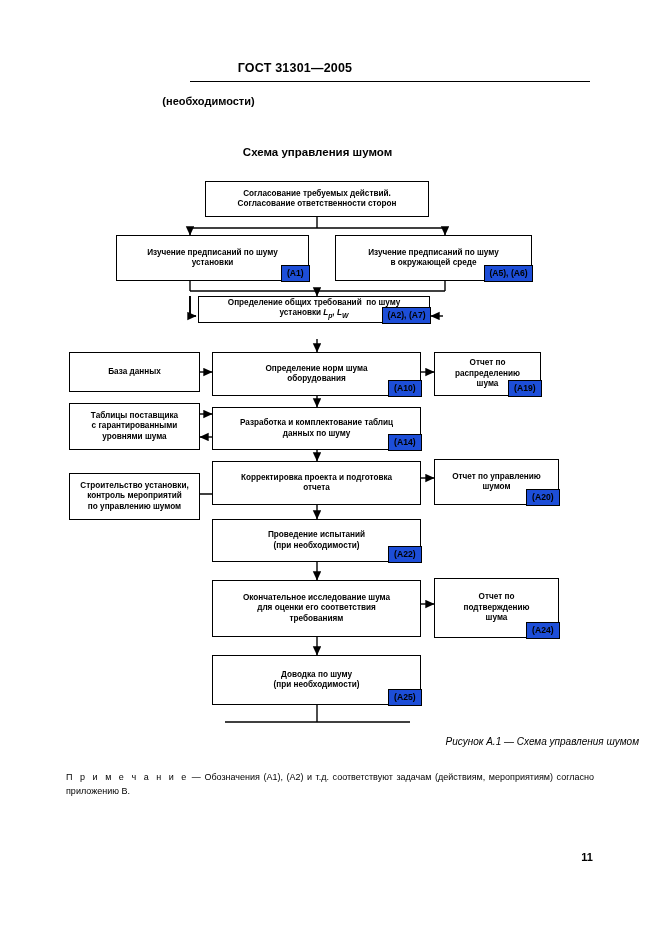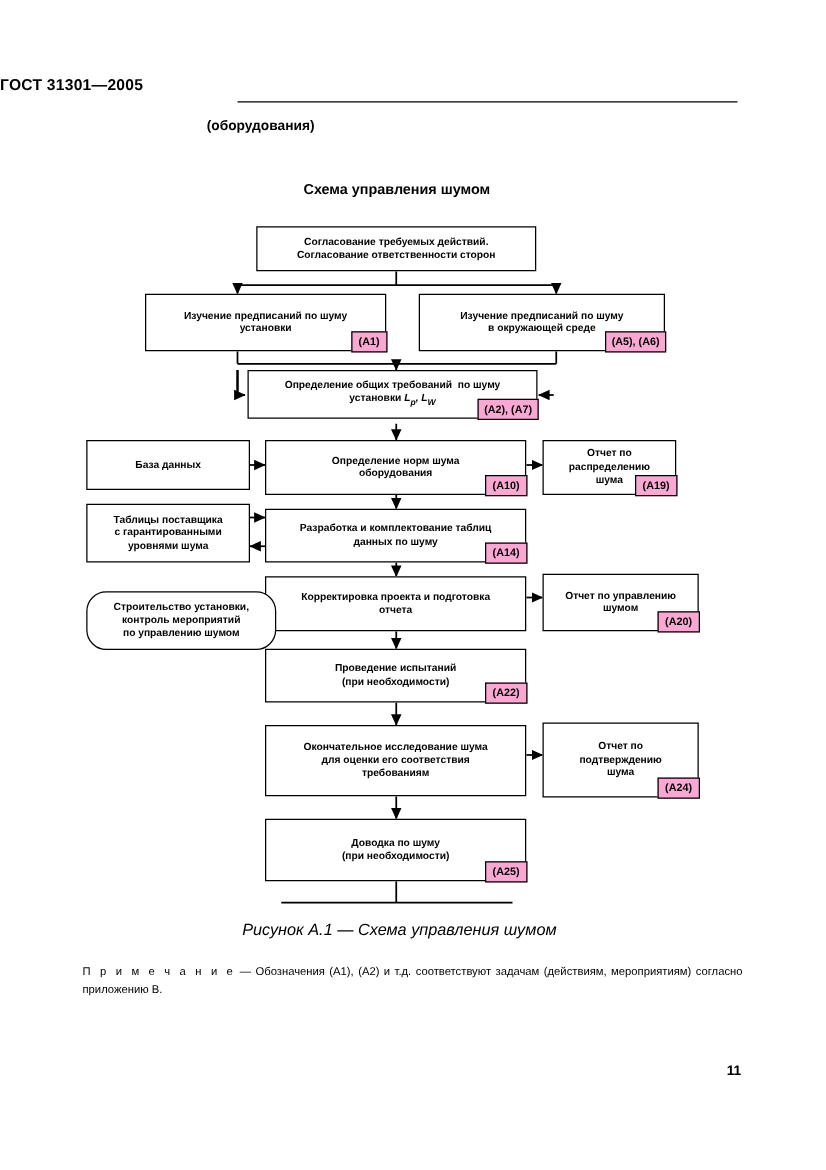--- a/index.html
+++ b/index.html
@@ -6,21 +6,21 @@
   body{
     width:661px;height:936px;background:#ffffff;
     font-family:"Liberation Sans", sans-serif;
     color:#000;position:relative;overflow:hidden;
   }
   .page{position:absolute;left:0;top:0;width:661px;height:936px;}
 
   
   .hdr{
     position:absolute;left:0;top:61px;width:661px;
-    text-align:left;padding-right:71px;box-sizing:border-box;
+    text-align:center;padding-right:71px;box-sizing:border-box;
     font-size:12.5px;font-weight:bold;letter-spacing:.2px;
   }
   .hdr-rule{
     position:absolute;left:190px;top:81px;width:400px;height:1px;background:#000;
   }
 
   
   .app-cap{
     position:absolute;left:0;top:93px;width:661px;text-align:center;
     padding-left:-0px;font-size:11px;font-weight:bold;line-height:16px;
@@ -39,30 +39,30 @@
 
   .box{
     position:absolute;border:1.6px solid #000;background:#fff;
     box-sizing:border-box;display:flex;align-items:center;justify-content:center;
     text-align:center;font-size:8.2px;font-weight:bold;line-height:10.5px;
     padding:3px 5px;
   }
   .box .txt{display:block;width:100%;}
   .tag{
     position:absolute;right:-1.6px;bottom:-1.6px;
-    border:1.6px solid #000;background:#f9a8d4;
+    border:1.6px solid #000;background:#1d4ed8;
     font-size:8.6px;font-weight:bold;
     padding:2px 5px 2px 5px;line-height:11px;white-space:nowrap;
   }
   .tag.wide{padding:2px 4px;}
 
   
   .fig-cap{
-    position:absolute;left:0;top:736px;width:661px;text-align:center;
-    font-size:13px;font-style:italic;padding-right:22px;box-sizing:border-box;
+    position:absolute;left:0;top:736px;width:661px;text-align:right;
+    font-size:10px;font-style:italic;padding-right:22px;box-sizing:border-box;
   }
 
   
   .note{
     position:absolute;left:66px;top:770px;width:528px;
     font-size:9px;line-height:14px;text-align:justify;
   }
   .note .lead{letter-spacing:2px;}
 
   
@@ -73,21 +73,21 @@
 </style>
 </head>
 <body>
 
 <div class="page">
 
   <div class="hdr">ГОСТ 31301—2005</div>
   <div class="hdr-rule"></div>
 
   <div class="app-cap">
-    <div>(оборудования)</div>
+    <div>(необходимости)</div>
   </div>
 
   <div class="fig-title">Схема управления шумом</div>
 
   <div class="chart">
 
     <svg width="661" height="760">
       <defs>
         <marker id="ar" markerWidth="7" markerHeight="7" refX="6.2" refY="3" orient="auto">
           <path d="M0,0 L6.6,3 L0,6 z" fill="#000"></path>
@@ -162,21 +162,21 @@
       <span class="tag">(А1)</span>
     </div>
 
     <div class="box" style="left:335px;top:235px;width:197px;height:46px;">
       <span class="txt">
         Изучение предписаний по шуму<br>в окружающей среде
       </span>
       <span class="tag wide">(А5), (А6)</span>
     </div>
 
-    <div class="box" style="left:198px;top:296px;width:232px;height:39px;">
+    <div class="box" style="left:198px;top:296px;width:232px;height:27px;">
       <span class="txt">
         Определение общих требований&nbsp; по шуму<br>установки <i>L<sub>p</sub>, L<sub>W</sub></i>
       </span>
       <span class="tag wide">(А2), (А7)</span>
     </div>
 
     <div class="box" style="left:69px;top:352px;width:131px;height:40px;">
       <span class="txt">База данных</span>
     </div>
 
@@ -213,21 +213,21 @@
       </span>
     </div>
 
     <div class="box" style="left:434px;top:459px;width:125px;height:46px;text-align:center;">
       <span class="txt">
         Отчет по управлению<br>шумом
       </span>
       <span class="tag">(А20)</span>
     </div>
 
-    <div class="box" style="left:69px;top:473px;width:152px;height:47px;border-radius:16px;">
+    <div class="box" style="left:69px;top:473px;width:131px;height:47px;">
       <span class="txt">
         Строительство установки,<br>контроль мероприятий<br>по управлению шумом
       </span>
     </div>
 
     <div class="box" style="left:212px;top:519px;width:209px;height:43px;">
       <span class="txt">
         Проведение испытаний<br>(при необходимости)
       </span>
       <span class="tag">(А22)</span>

